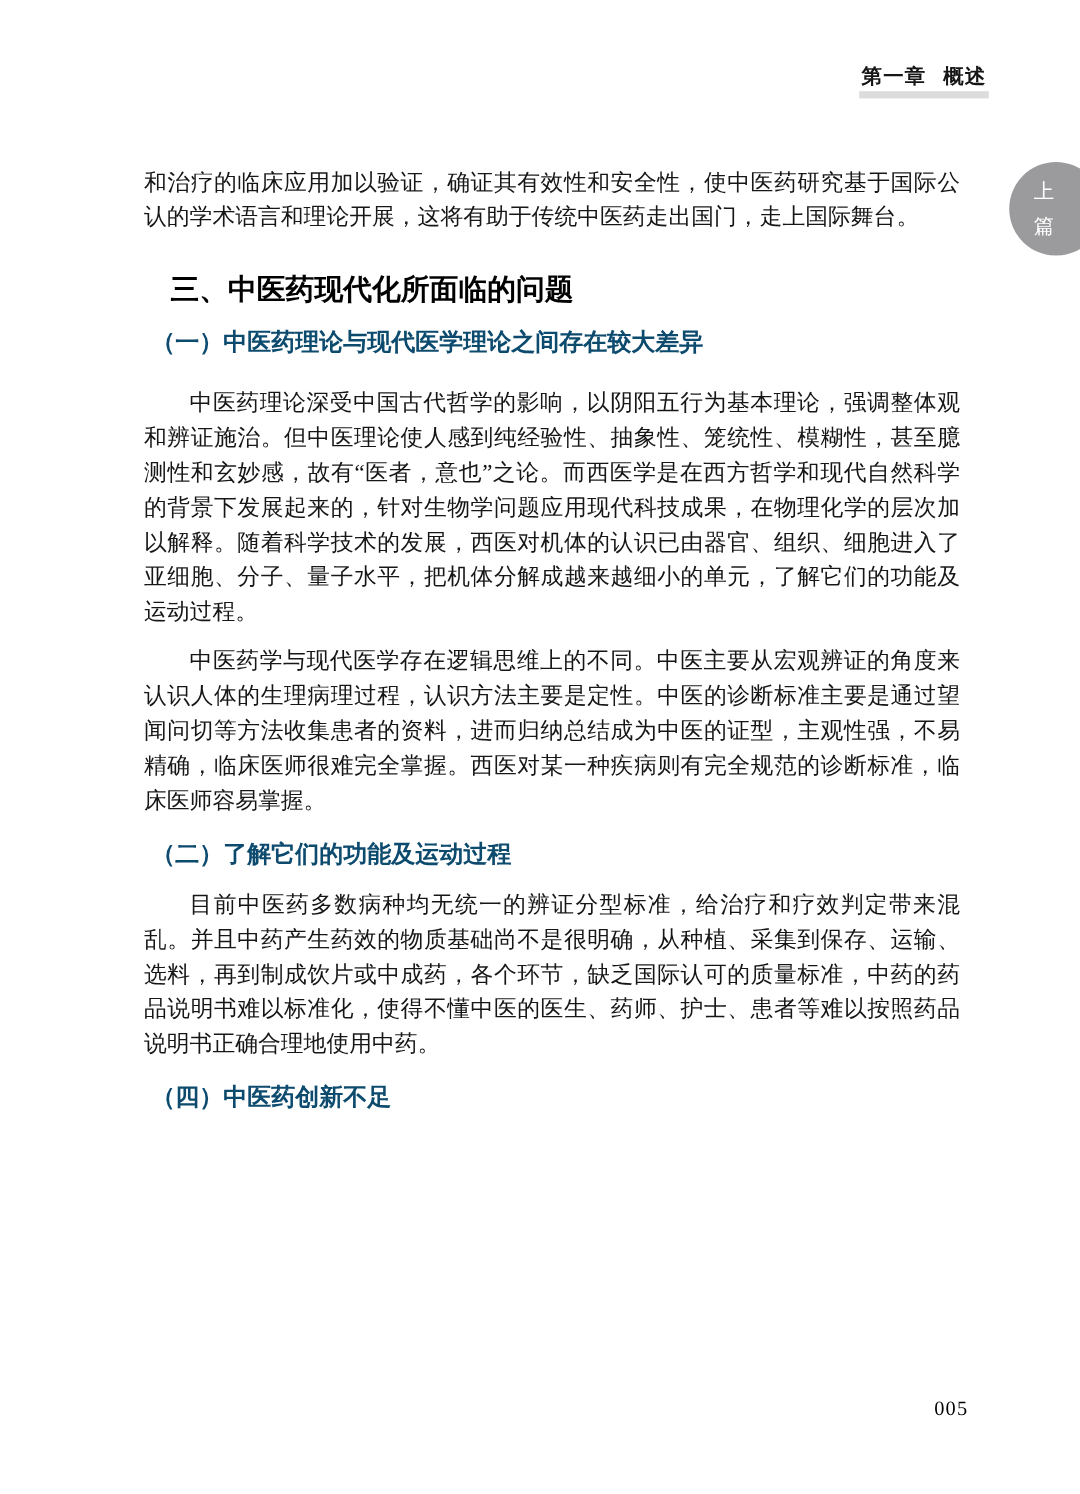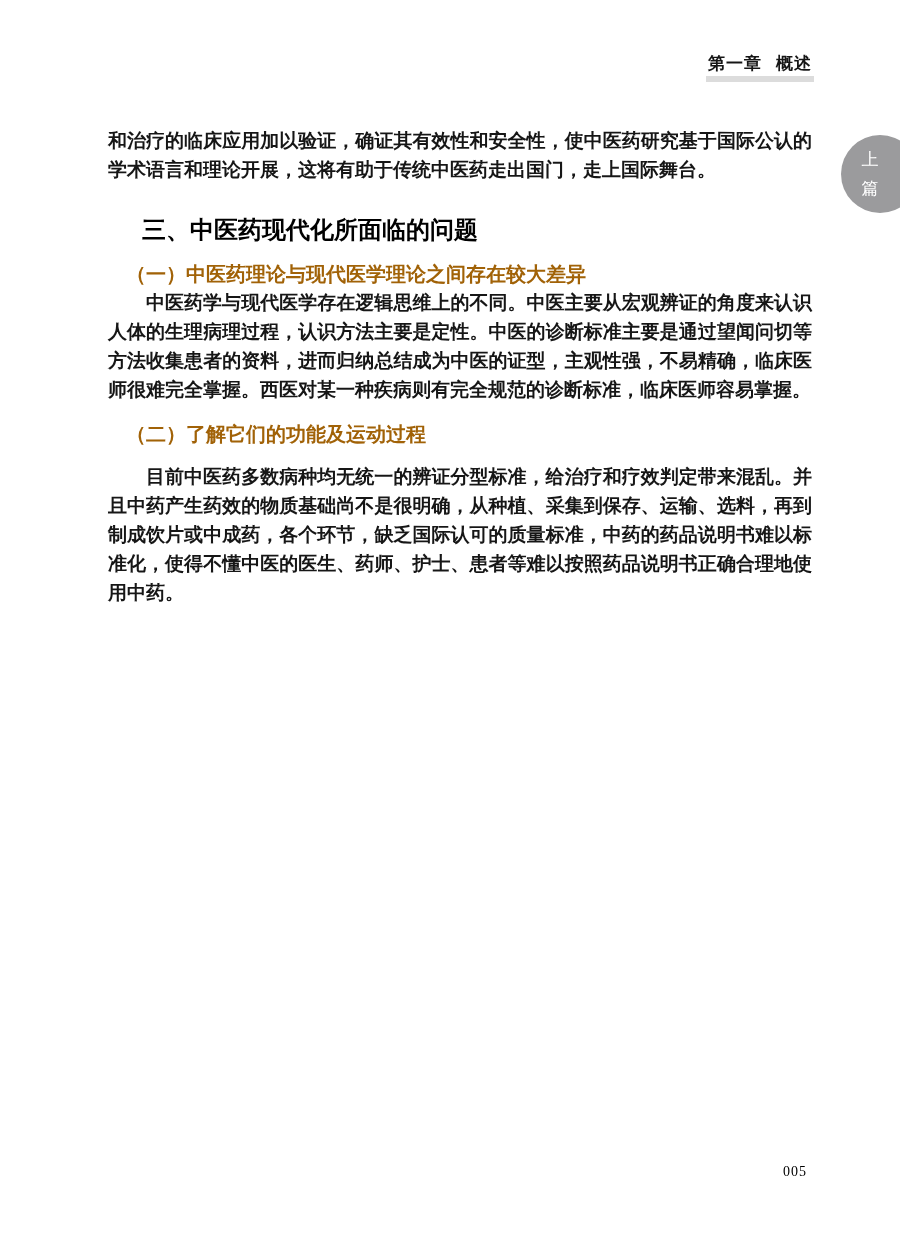--- a/index.html
+++ b/index.html
@@ -9,21 +9,21 @@
     position: relative;
     overflow: hidden;
     font-family: "Liberation Serif", "DejaVu Serif", serif;
     color: #161616;
   }
   .page { position: absolute; inset: 0; overflow: hidden; }
 
   
   .running-head {
     position: absolute;
-    top: 52px; right: 86px;
+    top: 52px; right: 76px;
     display: inline-block;
     text-align: center;
   }
   .running-head .rh-text {
     font-size: 17px;
     font-weight: 700;
     letter-spacing: 1px;
     white-space: nowrap;
     position: relative;
     z-index: 1;
@@ -58,59 +58,58 @@
     line-height: 1;
   }
 
   
   .content {
     position: absolute;
     left: 108px; top: 126px;
     width: 704px;
   }
   .content p {
-    margin: 0;
+    margin: 12px;
     font-size: 19px;
     line-height: 29px;
     text-align: justify;
     text-justify: inter-ideograph;
-    font-weight: bold;
   }
   .content p.indent { text-indent: 2em; }
   .mt22 { margin-top: 22px !important; }
   .mt20 { margin-top: 20px !important; }
   .mt16 { margin-top: 16px !important; }
   .mt14 { margin-top: 14px !important; }
 
   h1.main-heading {
     font-family: "Liberation Sans", "DejaVu Sans", sans-serif;
     font-size: 24px;
     line-height: 32px;
     font-weight: 700;
     color: #000000;
     margin: 30px 0 0 34px;
   }
   h2.sub-heading {
     font-family: "Liberation Sans", "DejaVu Sans", sans-serif;
     font-size: 20px;
     line-height: 28px;
     font-weight: 700;
-    color: #a16207;
+    color: #0c4a6e;
     margin: 14px 0 0 18px;
   }
   h2.sub-heading.h2-b { margin-top: 16px; }
   h2.sub-heading.h2-c { margin-top: 20px; }
   h2.sub-heading.h2-d { margin-top: 16px; }
 
   
   .folio {
     position: absolute;
     top: 1164px;
     right: 93px;
-    font-size: 14px;
+    font-size: 17px;
     letter-spacing: 1px;
     color: #000;
   }
 </style>
 </head>
 <body>
 
 <div class="page">
 
   <div class="running-head">
@@ -125,24 +124,26 @@
     <span>篇</span>
   </div>
 
   <main class="content">
 
     <p>和治疗的临床应用加以验证，确证其有效性和安全性，使中医药研究基于国际公认的学术语言和理论开展，这将有助于传统中医药走出国门，走上国际舞台。</p>
 
     <h1 class="main-heading">三、中医药现代化所面临的问题</h1>
 
     <h2 class="sub-heading h2-a">（一）中医药理论与现代医学理论之间存在较大差异</h2>
+    <p class="indent mt22">中医药理论深受中国古代哲学的影响，以阴阳五行为基本理论，强调整体观和辨证施治。但中医理论使人感到纯经验性、抽象性、笼统性、模糊性，甚至臆测性和玄妙感，故有“医者，意也”之论。而西医学是在西方哲学和现代自然科学的背景下发展起来的，针对生物学问题应用现代科技成果，在物理化学的层次加以解释。随着科学技术的发展，西医对机体的认识已由器官、组织、细胞进入了亚细胞、分子、量子水平，把机体分解成越来越细小的单元，了解它们的功能及运动过程。</p>
     <p class="indent">中医药学与现代医学存在逻辑思维上的不同。中医主要从宏观辨证的角度来认识人体的生理病理过程，认识方法主要是定性。中医的诊断标准主要是通过望闻问切等方法收集患者的资料，进而归纳总结成为中医的证型，主观性强，不易精确，临床医师很难完全掌握。西医对某一种疾病则有完全规范的诊断标准，临床医师容易掌握。</p>
 
     <h2 class="sub-heading h2-b">（二）了解它们的功能及运动过程</h2>
 
     <p class="indent mt14">目前中医药多数病种均无统一的辨证分型标准，给治疗和疗效判定带来混乱。并且中药产生药效的物质基础尚不是很明确，从种植、采集到保存、运输、选料，再到制成饮片或中成药，各个环节，缺乏国际认可的质量标准，中药的药品说明书难以标准化，使得不懂中医的医生、药师、护士、患者等难以按照药品说明书正确合理地使用中药。</p>
 
+    <h2 class="sub-heading h2-d">（四）中医药创新不足</h2>
 
   </main>
 
   <div class="folio">005</div>
 
 </div>
 
 </body></html>

